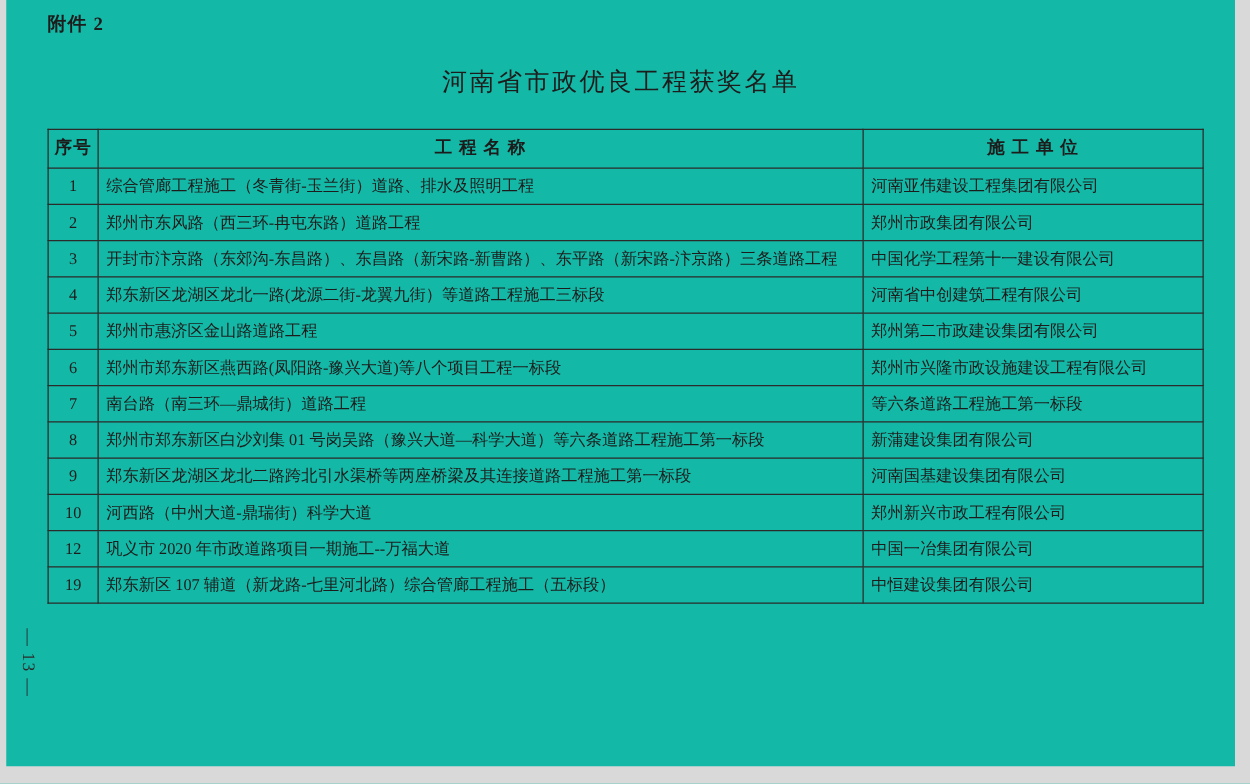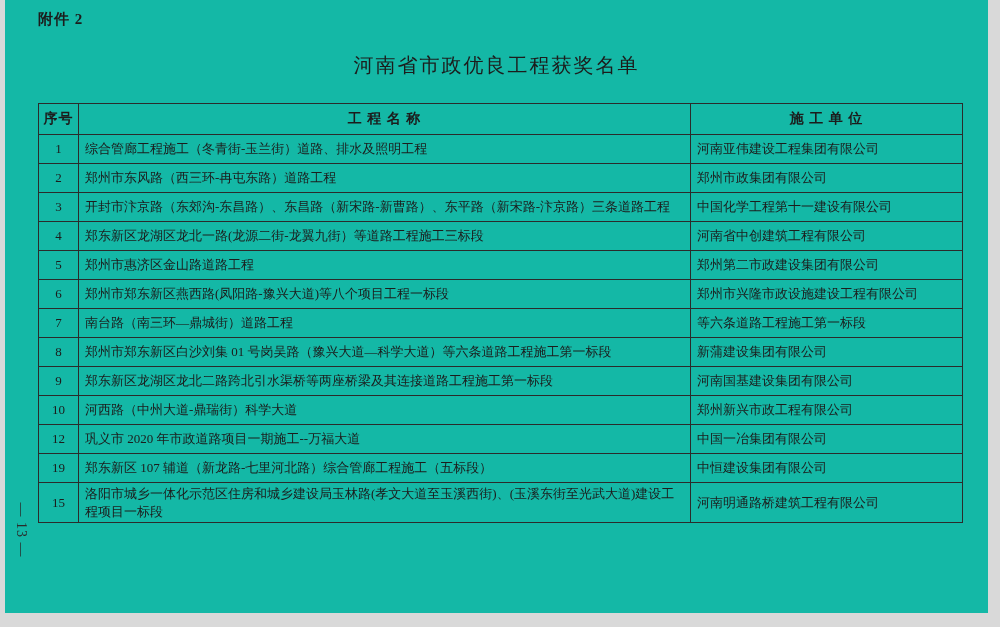--- a/index.html
+++ b/index.html
@@ -150,21 +150,16 @@
         <tr>
           <td class="no-cell">12</td>
           <td class="project-cell">巩义市 2020 年市政道路项目一期施工--万福大道</td>
           <td class="contractor-cell">中国一冶集团有限公司</td>
         </tr>
         <tr>
           <td class="no-cell">19</td>
           <td class="project-cell">郑东新区 107 辅道（新龙路-七里河北路）综合管廊工程施工（五标段）</td>
           <td class="contractor-cell">中恒建设集团有限公司</td>
         </tr>
-        <tr>
-          <td class="no-cell">15</td>
-          <td class="project-cell">洛阳市城乡一体化示范区住房和城乡建设局玉林路(孝文大道至玉溪西街)、(玉溪东街至光武大道)建设工程项目一标段</td>
-          <td class="contractor-cell">河南明通路桥建筑工程有限公司</td>
-        </tr>
       </tbody>
   </table>
 
 </div>
 
 </body></html>

